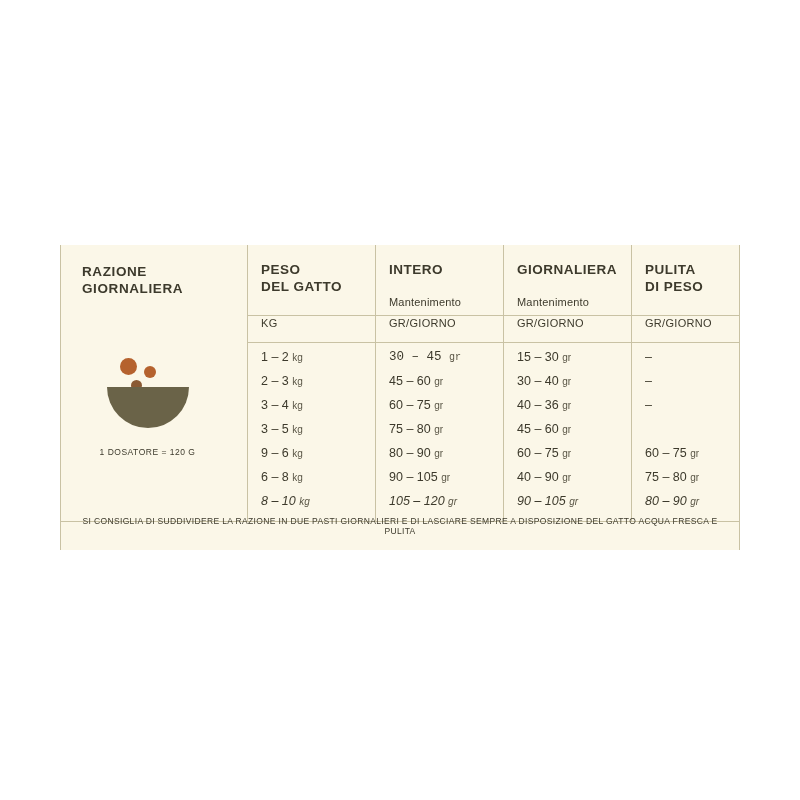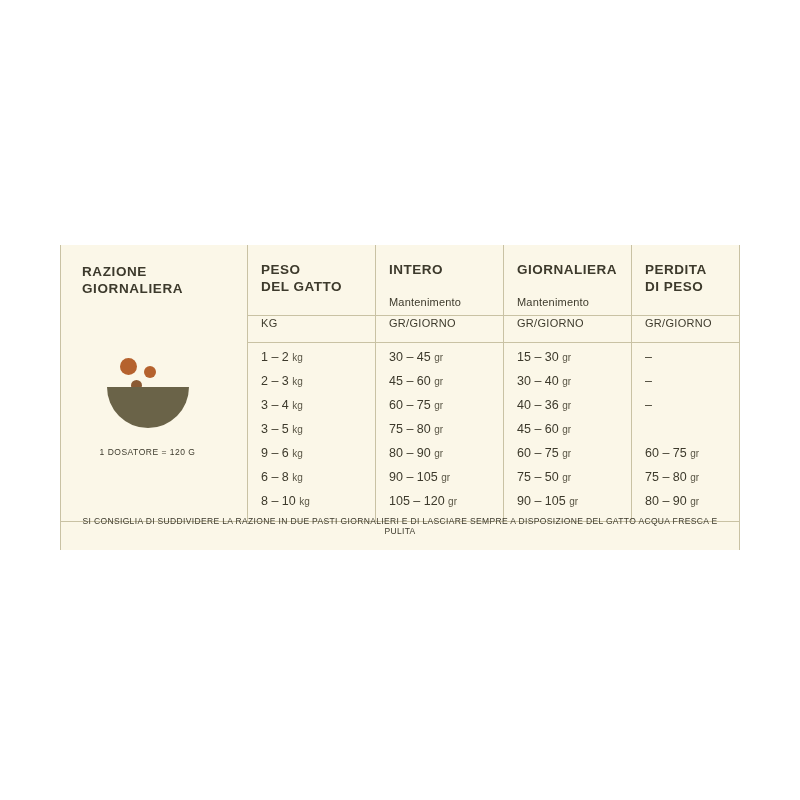--- a/index.html
+++ b/index.html
@@ -217,41 +217,41 @@
     <div class="col-sep" style="left:0px;   height:276px;"></div>
     <div class="col-sep" style="left:128px; height:276px;"></div>
     <div class="col-sep" style="left:256px; height:276px;"></div>
     <div class="col-sep" style="left:384px; height:276px;"></div>
 
     <div class="thead">
       <div class="col-head" style="left:14px;">PESO
 DEL GATTO</div>
       <div class="col-head" style="left:142px;">INTERO</div>
       <div class="col-head" style="left:270px;">GIORNALIERA</div>
-      <div class="col-head" style="left:398px;">PERDITA
+      <div class="col-head" style="left:398px;">PULITA
 DI PESO</div>
 
       <div class="col-sub" style="left:142px;">Mantenimento</div>
       <div class="col-sub" style="left:270px;">Mantenimento</div>
     </div>
 
     <div class="hline" style="top:70px;"></div>
 
     <div class="unit-row">
       <div class="unit-cell" style="left:14px;">KG</div>
       <div class="unit-cell" style="left:142px;">GR/GIORNO</div>
       <div class="unit-cell" style="left:270px;">GR/GIORNO</div>
       <div class="unit-cell" style="left:398px;">GR/GIORNO</div>
     </div>
 
     <div class="hline" style="top:97px;"></div>
 
     <div class="data-row" style="top:105px;">
       <div class="cell" style="left:14px;"><span>1 – 2</span> <span class="unit">kg</span></div>
-      <div class="cell" style="left:142px;"><span>30 – 45</span> <span class="unit">gr</span></div>
+      <div class="cell" style="left:142px;font-family:Liberation Mono, monospace;"><span>30 – 45</span> <span class="unit">gr</span></div>
       <div class="cell" style="left:270px;"><span>15 – 30</span> <span class="unit">gr</span></div>
       <div class="cell" style="left:398px;"><span>–</span> <span class="unit"></span></div>
     </div>
 
     <div class="data-row" style="top:129px;">
       <div class="cell" style="left:14px;"><span>2 – 3</span> <span class="unit">kg</span></div>
       <div class="cell" style="left:142px;"><span>45 – 60</span> <span class="unit">gr</span></div>
       <div class="cell" style="left:270px;"><span>30 – 40</span> <span class="unit">gr</span></div>
       <div class="cell" style="left:398px;"><span>–</span> <span class="unit"></span></div>
     </div>
@@ -273,25 +273,25 @@
     <div class="data-row" style="top:201px;">
       <div class="cell" style="left:14px;"><span>9 – 6</span> <span class="unit">kg</span></div>
       <div class="cell" style="left:142px;"><span>80 – 90</span> <span class="unit">gr</span></div>
       <div class="cell" style="left:270px;"><span>60 – 75</span> <span class="unit">gr</span></div>
       <div class="cell" style="left:398px;"><span>60 – 75</span> <span class="unit">gr</span></div>
     </div>
 
     <div class="data-row" style="top:225px;">
       <div class="cell" style="left:14px;"><span>6 – 8</span> <span class="unit">kg</span></div>
       <div class="cell" style="left:142px;"><span>90 – 105</span> <span class="unit">gr</span></div>
-      <div class="cell" style="left:270px;"><span>75 – 50</span> <span class="unit">gr</span></div>
+      <div class="cell" style="left:270px;"><span>40 – 90</span> <span class="unit">gr</span></div>
       <div class="cell" style="left:398px;"><span>75 – 80</span> <span class="unit">gr</span></div>
     </div>
 
-    <div class="data-row" style="top:249px;">
+    <div class="data-row" style="top:249px;font-style:italic;">
       <div class="cell" style="left:14px;"><span>8 – 10</span> <span class="unit">kg</span></div>
       <div class="cell" style="left:142px;text-align:right;"><span>105 – 120</span> <span class="unit">gr</span></div>
       <div class="cell" style="left:270px;"><span>90 – 105</span> <span class="unit">gr</span></div>
       <div class="cell" style="left:398px;"><span>80 – 90</span> <span class="unit">gr</span></div>
     </div>
 
   </div>
 
   <div class="hline" style="top:276px;"></div>
 

